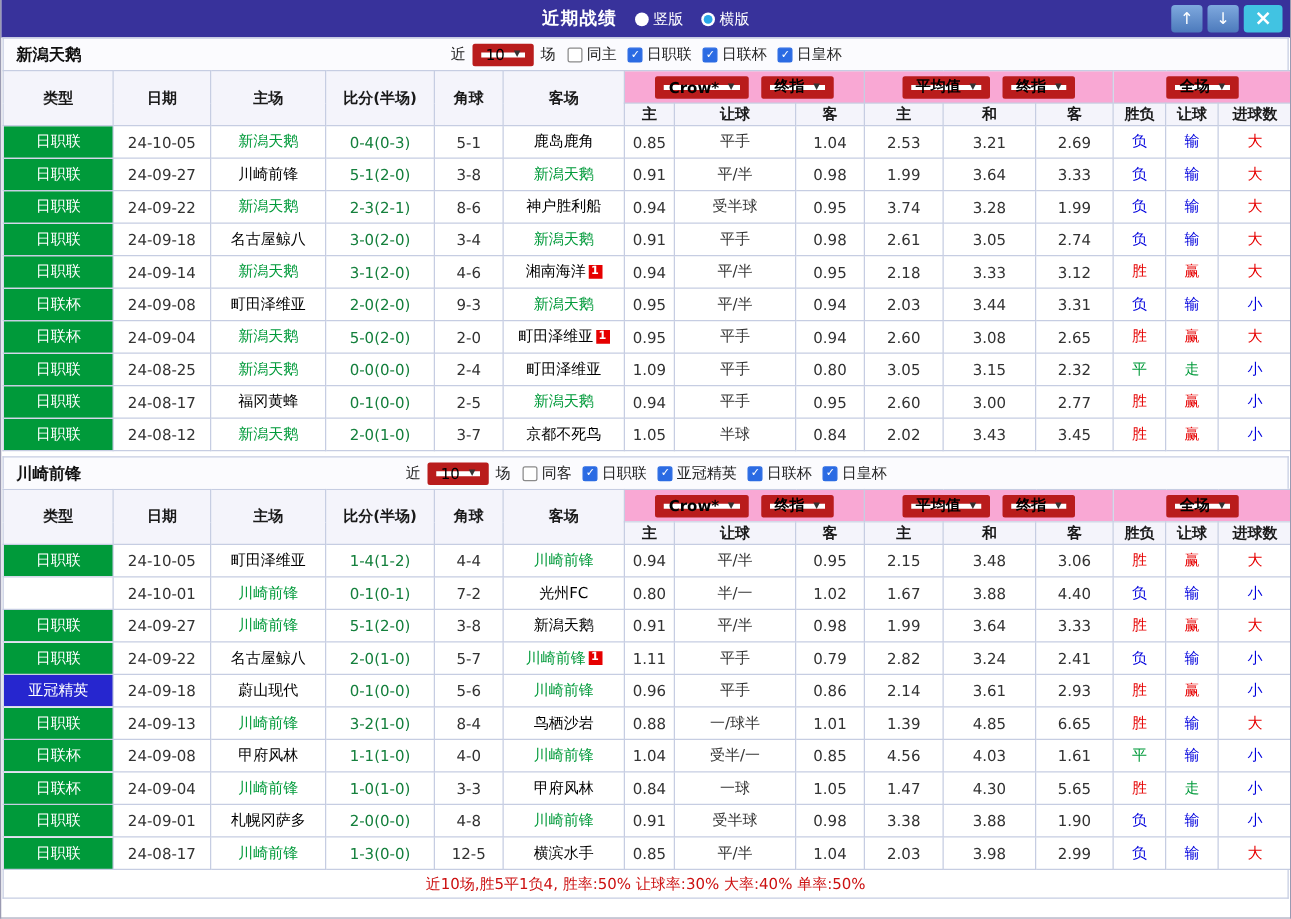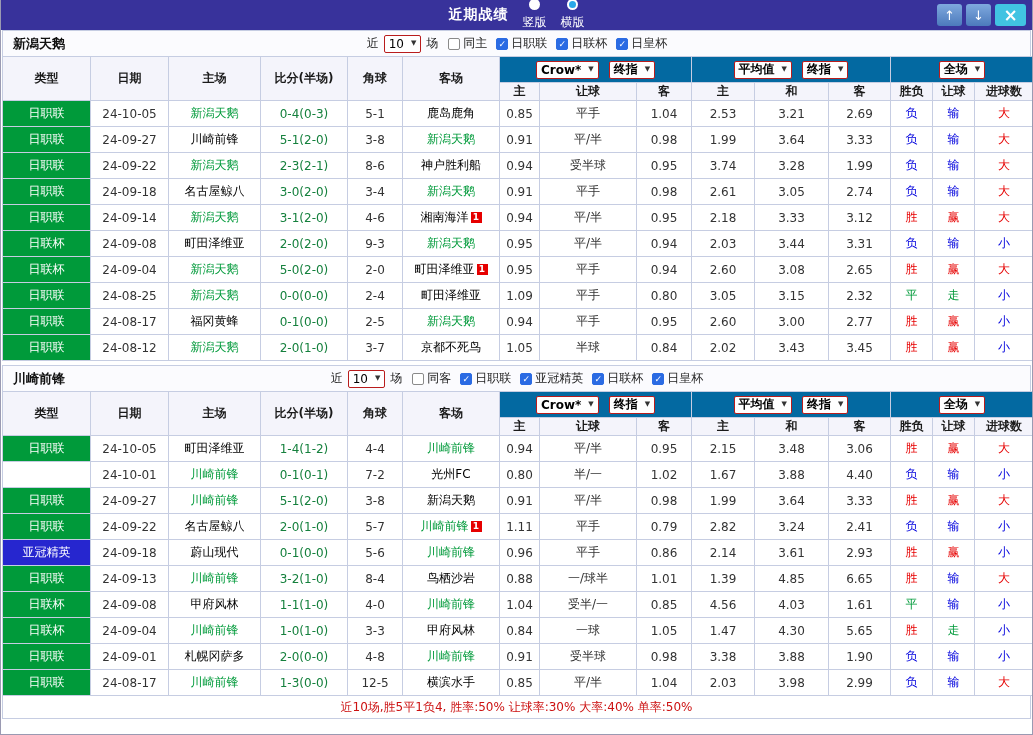--- a/index.html
+++ b/index.html
@@ -8,51 +8,51 @@
     font-family: "DejaVu Sans", "Liberation Sans", sans-serif;
     width: 1033px; height: 735px; overflow: hidden;
   }
   .window { width:1033px; height:735px; border:1px solid #9a9ab2; border-top:none; overflow:hidden; background:#fff; }
 
   
   .titlebar { height:30px; background:#38329b; position:relative; display:flex; align-items:center; }
   .titlebar-center { margin:0 auto; display:flex; align-items:center; gap:14px; }
   .title { color:#fff; font-weight:bold; font-size:14px; letter-spacing:1px; }
   #titlebar-radios { display:flex; align-items:center; gap:14px; }
-  .radio { display:inline-flex; align-items:center; gap:4px; color:#fff; font-size:12px; cursor:pointer;flex-direction:column; }
+  .radio { display:inline-flex; align-items:center; gap:4px; color:#fff; font-size:12px; cursor:pointer; }
   .radio-dot { width:11px; height:11px; border-radius:50%; background:#fff; position:relative; display:inline-block; }
   .radio-dot.selected::after { content:""; position:absolute; left:2px; top:2px; right:2px; bottom:2px; border-radius:50%; background:#29a8e8; }
   .titlebar-buttons { position:absolute; right:6px; top:4px; display:flex; gap:4px; }
   .tb-btn { height:22px; border:none; border-radius:3px; color:#fff; cursor:pointer; display:inline-flex; align-items:center; justify-content:center; font-family:inherit; }
   .tb-btn.nav { width:25px; background:linear-gradient(#7fa9de,#4c7abc); font-size:13px; }
   .tb-btn.close { width:31px; background:#41c3e2; font-size:17px; font-weight:bold; }
 
   
   .section { margin:0 1px; }
   .section + .section { margin-top:4px; }
   .section-header { height:26px; border:1px solid #c6cde2; border-bottom:none; background:#fbfbfe; display:flex; align-items:center; justify-content:center; position:relative; }
   .team-name { position:absolute; left:10px; font-size:13px; font-weight:bold; color:#111; }
   .filters { display:flex; align-items:center; gap:4px; font-size:12px; color:#222; }
   .flt-text { padding:0 1px; }
   .cb-wrap { display:inline-flex; align-items:center; gap:3px; margin-left:5px; cursor:pointer; }
   .cb { width:12px; height:12px; border:1px solid #8a8a8a; border-radius:2px; background:#fff; display:inline-flex; align-items:center; justify-content:center; font-size:9px; color:#fff; }
   .cb.checked { background:#2b6be3; border-color:#2b6be3; }
   .cb-label { font-size:12px; color:#222; }
 
   
-  .select { display:inline-flex; align-items:center; justify-content:space-between; gap:7px; background:#fff; border:1px solid #b91c1c; border-radius:2px; padding:1px 4px; height:18px; font-size:12px; color:#000; cursor:pointer; white-space:nowrap; }
+  .select { display:inline-flex; align-items:center; justify-content:space-between; gap:7px; background:#fff; border:7px solid #b91c1c; border-radius:2px; padding:1px 4px; height:18px; font-size:12px; color:#000; cursor:pointer; white-space:nowrap; }
   .sel-arrow { font-size:7px; color:#333; line-height:1; }
 
   
   table { width:100%; border-collapse:collapse; table-layout:fixed; }
   th, td { border:1px solid #c6cde2; text-align:center; font-size:12px; padding:0 2px; white-space:nowrap; overflow:hidden; }
   thead th { background:#f4f4fb; color:#1a1a1a; font-weight:600; }
   .hdr-top th { height:26px; }
   .hdr-sub th { height:18px; font-weight:600; }
-  .dd-cell { background:#0369a1;text-align:center; }
+  .dd-cell { background:#f9a8d4;text-align:center; }
   .dd-inner { display:flex; align-items:center; justify-content:center; gap:10px; }
   tbody td { height:26px; color:#333; }
   td.league { color:#fff; }
   .lg-green { background:#009a3a; color:#fff; }
   .lg-blue { background:#2626cf; color:#fff; }
   .lg-blue-text { background:#fff; color:#2626cf; }
   td.score { color:#15803d; }
   .team { color:#000000; }
   .team.focus { color:#009a3a; }
   .badge { display:inline-block; background:#e60000; color:#fff; font-size:9px; font-weight:bold; width:11px; height:11px; line-height:11px; margin-left:2px; vertical-align:middle; text-align:center; }

